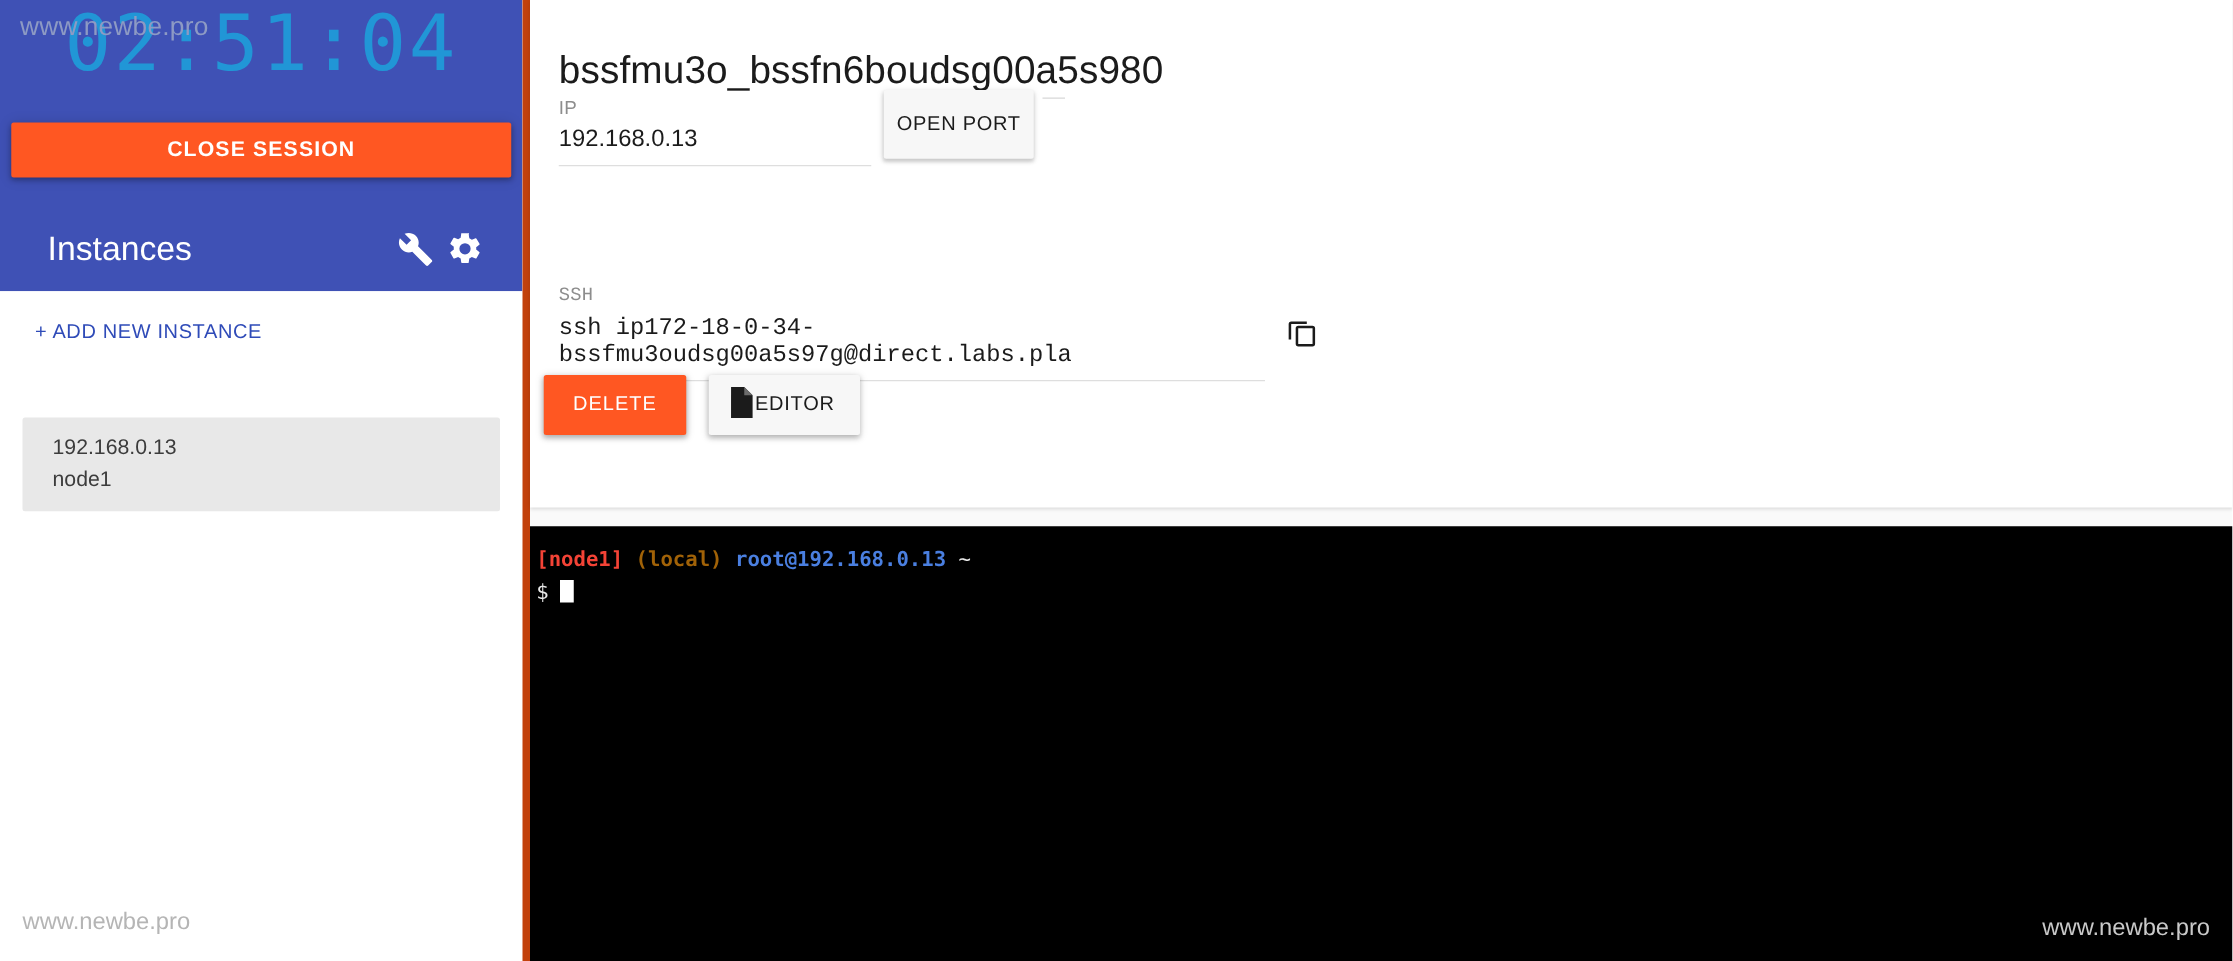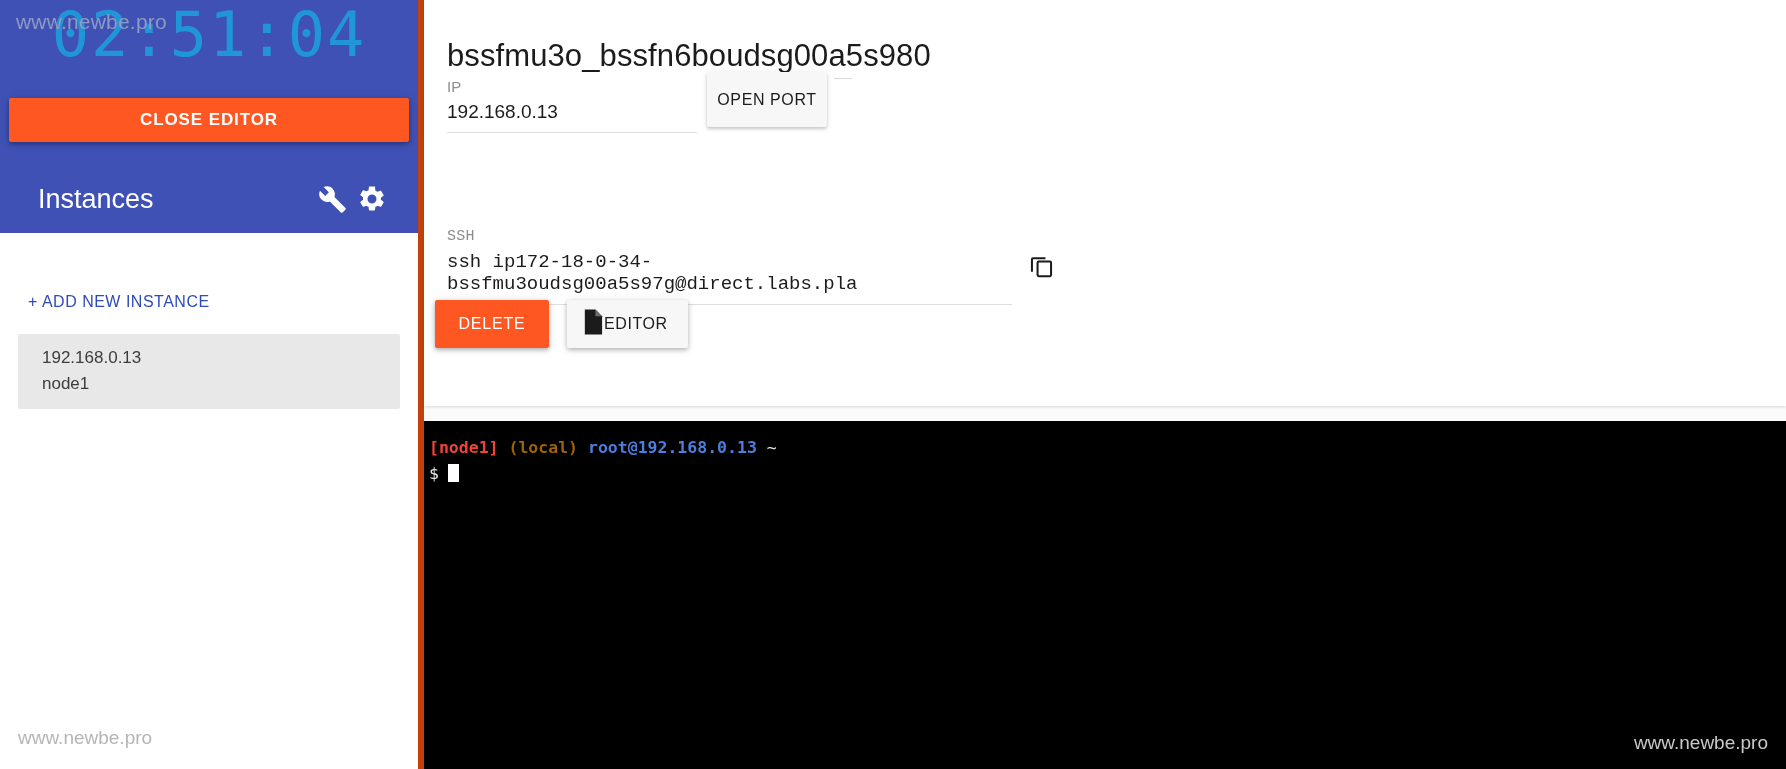--- a/index.html
+++ b/index.html
@@ -85,21 +85,21 @@
     flex: 1;
     background: #ffffff;
     position: relative;
     padding-top: 0;
   }
   .add-instance {
     color: #2f4bb8;
     font-size: 16px;
     font-weight: 500;
     letter-spacing: 0.5px;
-    padding: 60px 0 0 28px;
+    padding: 24px 0 0 28px;
     cursor: pointer;
     display: inline-block;
     text-align: center;
   }
   .instance-card {
     position: absolute;
     left: 18px; top: 101px;
     width: 382px; height: 75px;
     background: #e8e8e8;
     border-radius: 2px;
@@ -253,21 +253,21 @@
 </head>
 <body>
 
 <div id="app">
 
   <aside id="sidebar">
 
     <div class="sidebar-top">
       <div class="watermark-top">www.newbe.pro</div>
       <div class="timer">02:51:04</div>
-      <button class="close-session-btn">CLOSE EDITOR</button>
+      <button class="close-session-btn">CLOSE SESSION</button>
 
       <div class="instances-row">
         <div class="instances-title">Instances</div>
         <div class="icon-btn">
           <svg width="29" height="29" viewBox="0 0 24 24" fill="#ffffff">
               <path d="M22.7 19l-9.1-9.1c.9-2.3.4-5-1.5-6.9-2-2-5-2.4-7.4-1.3L9 6 6 9 1.6 4.7C.4 7.1.9 10.1 2.9 12.1c1.9 1.9 4.6 2.4 6.9 1.5l9.1 9.1c.4.4 1 .4 1.4 0l2.3-2.3c.5-.4.5-1.1.1-1.4z"></path>
             </svg>
         </div>
         <div class="icon-btn">
           <svg width="30" height="30" viewBox="0 0 24 24" fill="#ffffff">

